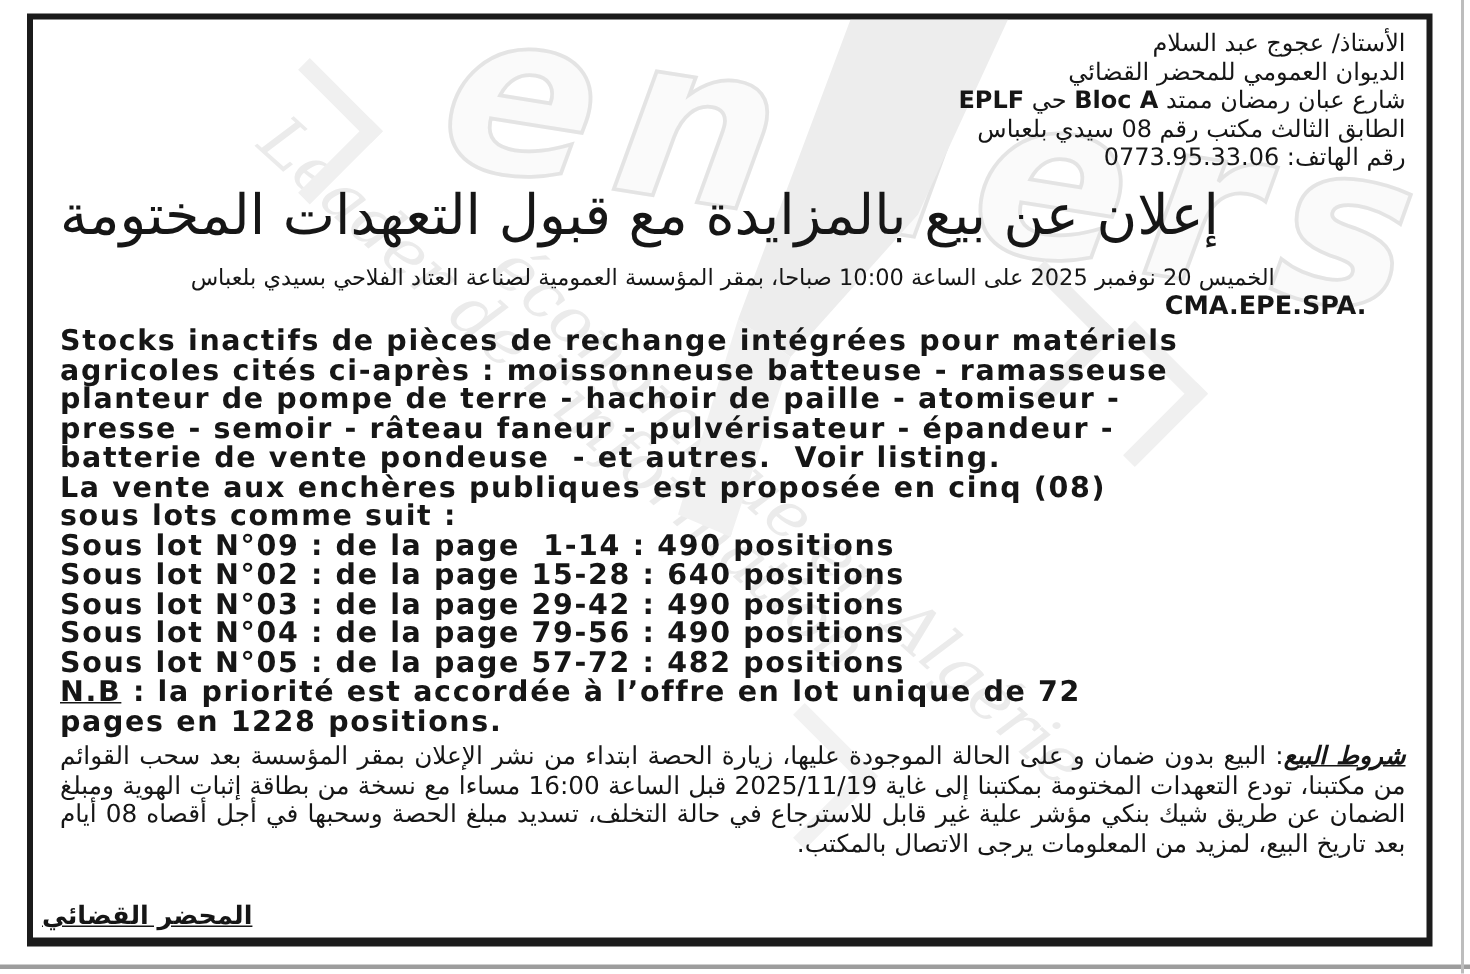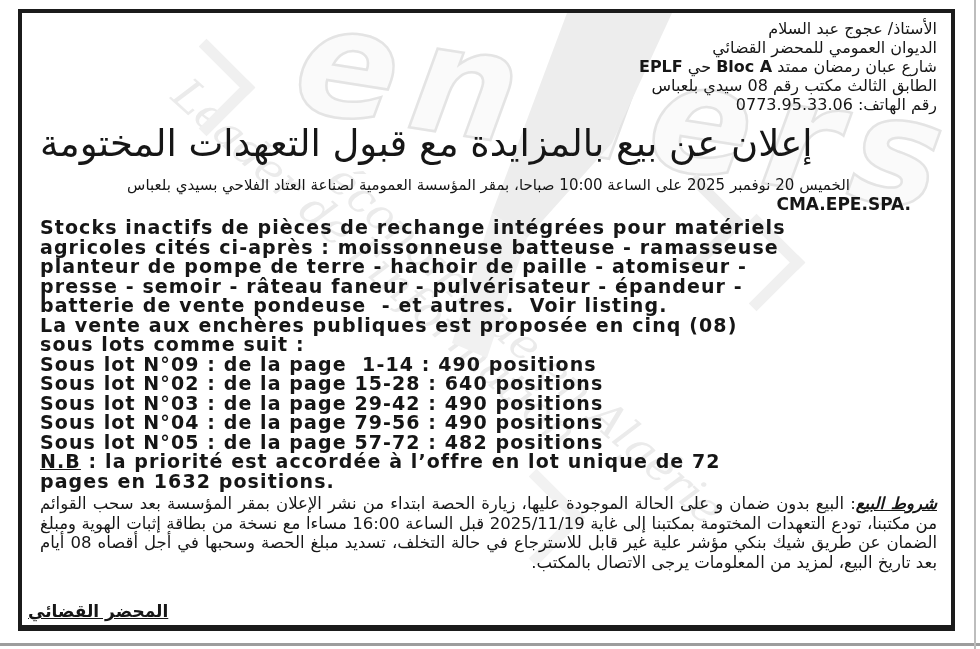--- a/index.html
+++ b/index.html
@@ -122,21 +122,21 @@
     <div>
       <div class="fr">Sous lot N°09 : de la page  1-14 : 490 positions</div>
       <div class="fr">Sous lot N°02 : de la page 15-28 : 640 positions</div>
       <div class="fr">Sous lot N°03 : de la page 29-42 : 490 positions</div>
       <div class="fr">Sous lot N°04 : de la page 79-56 : 490 positions</div>
       <div class="fr">Sous lot N°05 : de la page 57-72 : 482 positions</div>
     </div>
 
     <div>
       <div class="fr"><span class="nb-label">N.B</span><span> : la priorité est accordée à l’offre en lot unique de 72</span></div>
-      <div class="fr">pages en 1632 positions.</div>
+      <div class="fr">pages en 1228 positions.</div>
     </div>
 
     <div class="conditions">
       <span class="cond-label">شروط البيع</span><span>: البيع بدون ضمان و على الحالة الموجودة عليها، زيارة الحصة ابتداء من نشر الإعلان بمقر المؤسسة بعد سحب القوائم من مكتبنا، تودع التعهدات المختومة بمكتبنا إلى غاية 2025/11/19 قبل الساعة 16:00 مساءا مع نسخة من بطاقة إثبات الهوية ومبلغ الضمان عن طريق شيك بنكي مؤشر علية غير قابل للاسترجاع في حالة التخلف، تسديد مبلغ الحصة وسحبها في أجل أقصاه 08 أيام بعد تاريخ البيع، لمزيد من المعلومات يرجى الاتصال بالمكتب.</span>
     </div>
 
   </div>
 
   <div class="signature">المحضر القضائي</div>
 </div>

